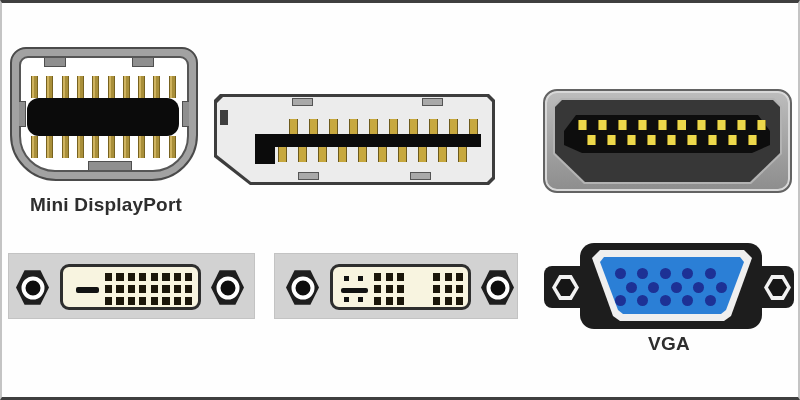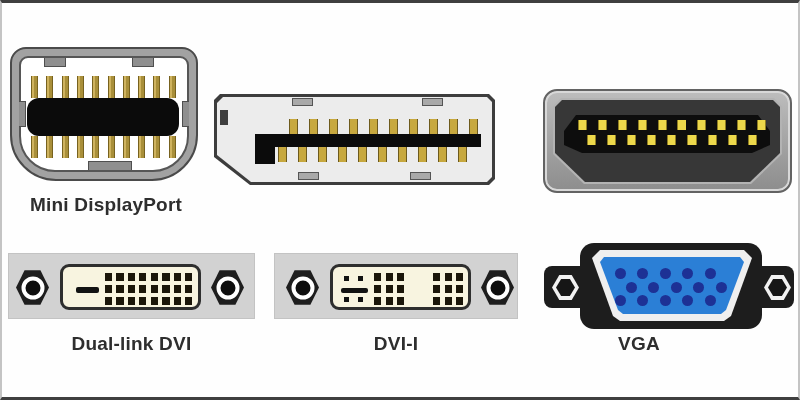--- a/index.html
+++ b/index.html
@@ -148,40 +148,38 @@
       <div class="ring"></div>
   </div>
   <div class="dvi-body" style="left:58px;">
     <div class="dvi-blade" style="left:13px; top:20px; width:23px; height:6px;"></div>
     <div class="dvi-grid" style="left:42px; width:88px;"></div>
   </div>
   <div class="hexnut" style="left:209px; top:267px;">
     <div class="shape"></div>
       <div class="ring"></div>
   </div>
-  <div class="label" style="left:6px; top:330px; width:247px;">Dual-link DVI</div>
 
   <div class="hexnut" style="left:284px; top:267px;">
     <div class="shape"></div>
       <div class="ring"></div>
   </div>
   <div class="dvi-body" style="left:328px;">
     <div class="dvi-dot" style="left:11px; top:9px;"></div>
     <div class="dvi-dot" style="left:25px; top:9px;"></div>
     <div class="dvi-blade" style="left:8px; top:21px; width:27px; height:5px;"></div>
     <div class="dvi-dot" style="left:11px; top:30px;"></div>
     <div class="dvi-dot" style="left:25px; top:30px;"></div>
     <div class="dvi-grid" style="left:41px; width:30px;"></div>
     <div class="dvi-grid" style="left:100px; width:30px;"></div>
   </div>
   <div class="hexnut" style="left:479px; top:267px;">
     <div class="shape"></div>
       <div class="ring"></div>
   </div>
-  <div class="label" style="left:272px; top:330px; width:244px;">DVI-I</div>
 
   <div class="vga-wing" style="left:542px; width:46px; border-radius:8px 0 0 8px;"></div>
   <div class="vga-wing" style="left:752px; width:40px; border-radius:0 8px 8px 0;"></div>
   <div class="vga-center"></div>
   <div class="vga-white"></div>
   <div class="vga-blue">
     <div class="vga-hole" style="left:14.5px; top:10.5px;"></div>
     <div class="vga-hole" style="left:36.5px; top:10.5px;"></div>
     <div class="vga-hole" style="left:59.5px; top:10.5px;"></div>
     <div class="vga-hole" style="left:81.5px; top:10.5px;"></div>
@@ -192,15 +190,15 @@
     <div class="vga-hole" style="left:92.5px; top:24.5px;"></div>
     <div class="vga-hole" style="left:115.5px; top:24.5px;"></div>
     <div class="vga-hole" style="left:14.5px; top:37.5px;"></div>
     <div class="vga-hole" style="left:36.5px; top:37.5px;"></div>
     <div class="vga-hole" style="left:59.5px; top:37.5px;"></div>
     <div class="vga-hole" style="left:81.5px; top:37.5px;"></div>
     <div class="vga-hole" style="left:104.5px; top:37.5px;"></div>
   </div>
   <div class="vga-hex" style="left:550px;"></div>
   <div class="vga-hex" style="left:762px;"></div>
-  <div class="label" style="left:512px; top:330px; width:250px;">VGA</div>
+  <div class="label" style="left:542px; top:330px; width:250px;">VGA</div>
 
 </div>
 
 </body></html>

